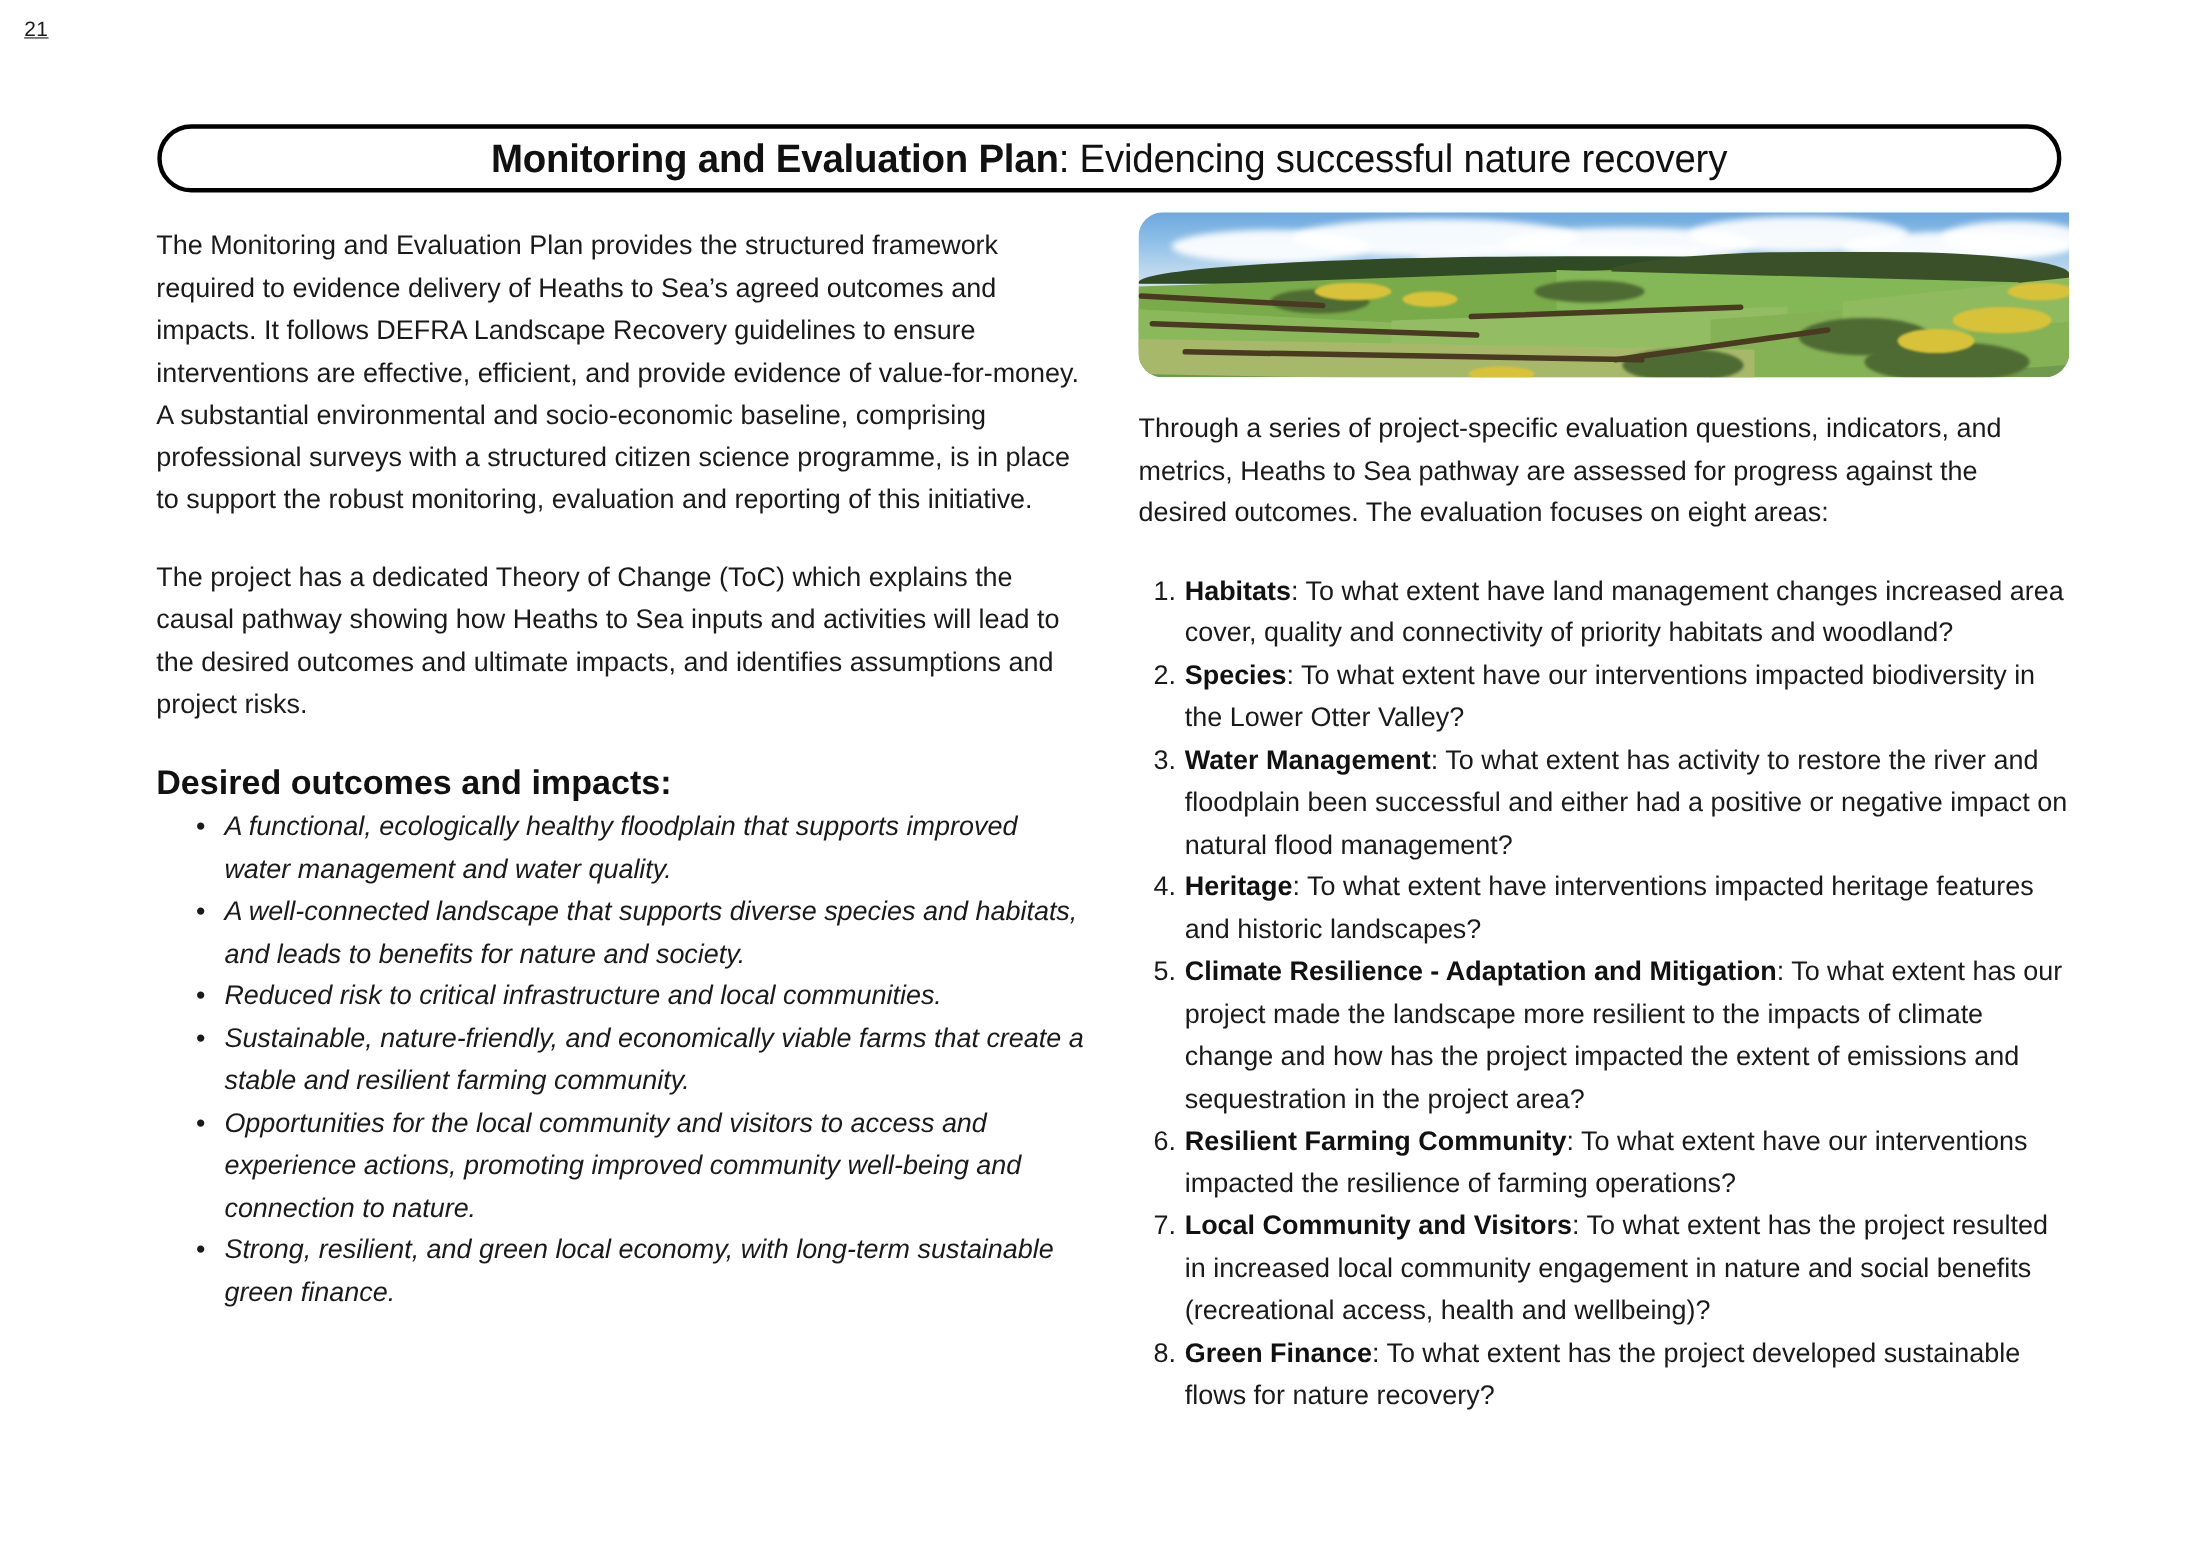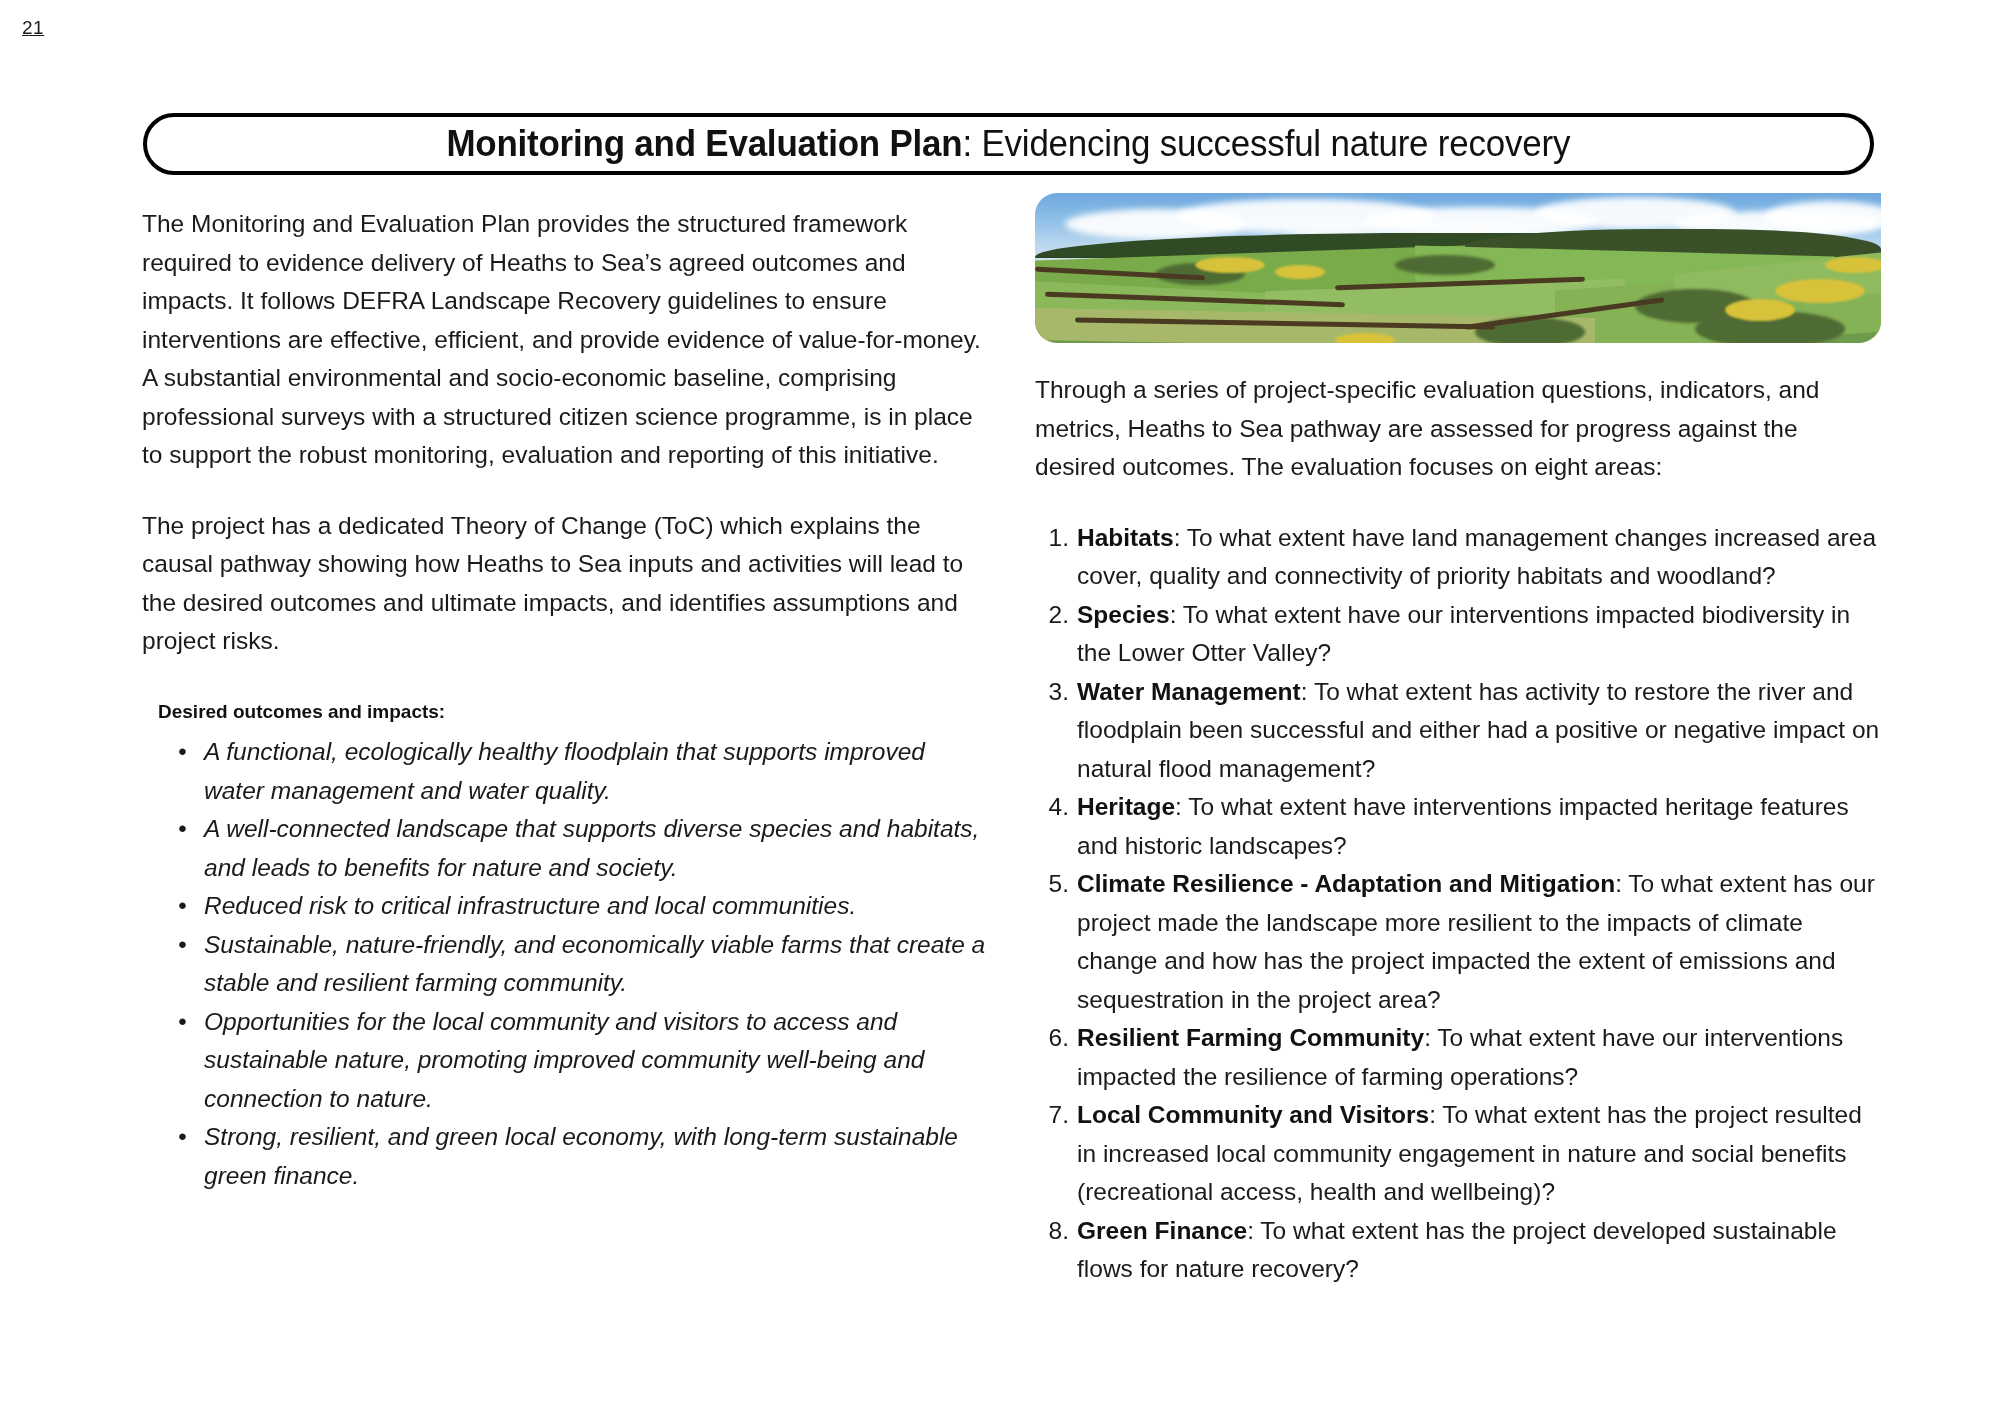--- a/index.html
+++ b/index.html
@@ -77,22 +77,22 @@
   }
 
   p.body {
     margin: 0 0 32px 0;
     font-size: 24.5px;
     line-height: 38.5px;
     color: #1a1a1a;
   }
 
   .lead-label {
-    margin: 0 0 2px 16px;
-    font-size: 19px;
+    margin: 0 0 2px 0;
+    font-size: 31px;
     line-height: 38.5px;
     font-weight: bold;
     color: #111111;
   }
 
   
   ul.bullets {
     margin: 0;
     padding: 0 0 0 36px;
     list-style: none;
@@ -294,21 +294,21 @@
 
   <div class="col-left">
     <p class="body">The Monitoring and Evaluation Plan provides the structured framework required to evidence delivery of Heaths to Sea’s agreed outcomes and impacts. It follows DEFRA Landscape Recovery guidelines to ensure interventions are effective, efficient, and provide evidence of value-for-money. A substantial environmental and socio-economic baseline, comprising professional surveys with a structured citizen science programme, is in place to support the robust monitoring, evaluation and reporting of this initiative.</p>
     <p class="body">The project has a dedicated Theory of Change (ToC) which explains the causal pathway showing how Heaths to Sea inputs and activities will lead to the desired outcomes and ultimate impacts, and identifies assumptions and project risks.</p>
     <p class="lead-label">Desired outcomes and impacts:</p>
     <ul class="bullets">
       <li>A functional, ecologically healthy floodplain that supports improved water management and water quality.</li>
       <li>A well-connected landscape that supports diverse species and habitats, and leads to benefits for nature and society.</li>
       <li>Reduced risk to critical infrastructure and local communities.</li>
       <li>Sustainable, nature-friendly, and economically viable farms that create a stable and resilient farming community.</li>
-      <li>Opportunities for the local community and visitors to access and sustainable nature, promoting improved community well-being and connection to nature.</li>
+      <li>Opportunities for the local community and visitors to access and experience actions, promoting improved community well-being and connection to nature.</li>
       <li>Strong, resilient, and green local economy, with long-term sustainable green finance.</li>
     </ul>
   </div>
 
   <div class="col-right">
     <div style="height:166px"></div>
     <p class="body">Through a series of project-specific evaluation questions, indicators, and metrics, Heaths to Sea pathway are assessed for progress against the desired outcomes. The evaluation focuses on eight areas:</p>
     <ol class="numbered">
       <li><span class="term">Habitats</span><span>: To what extent have land management changes increased area cover, quality and connectivity of priority habitats and woodland?</span></li>
       <li><span class="term">Species</span><span>: To what extent have our interventions impacted biodiversity in the Lower Otter Valley?</span></li>

